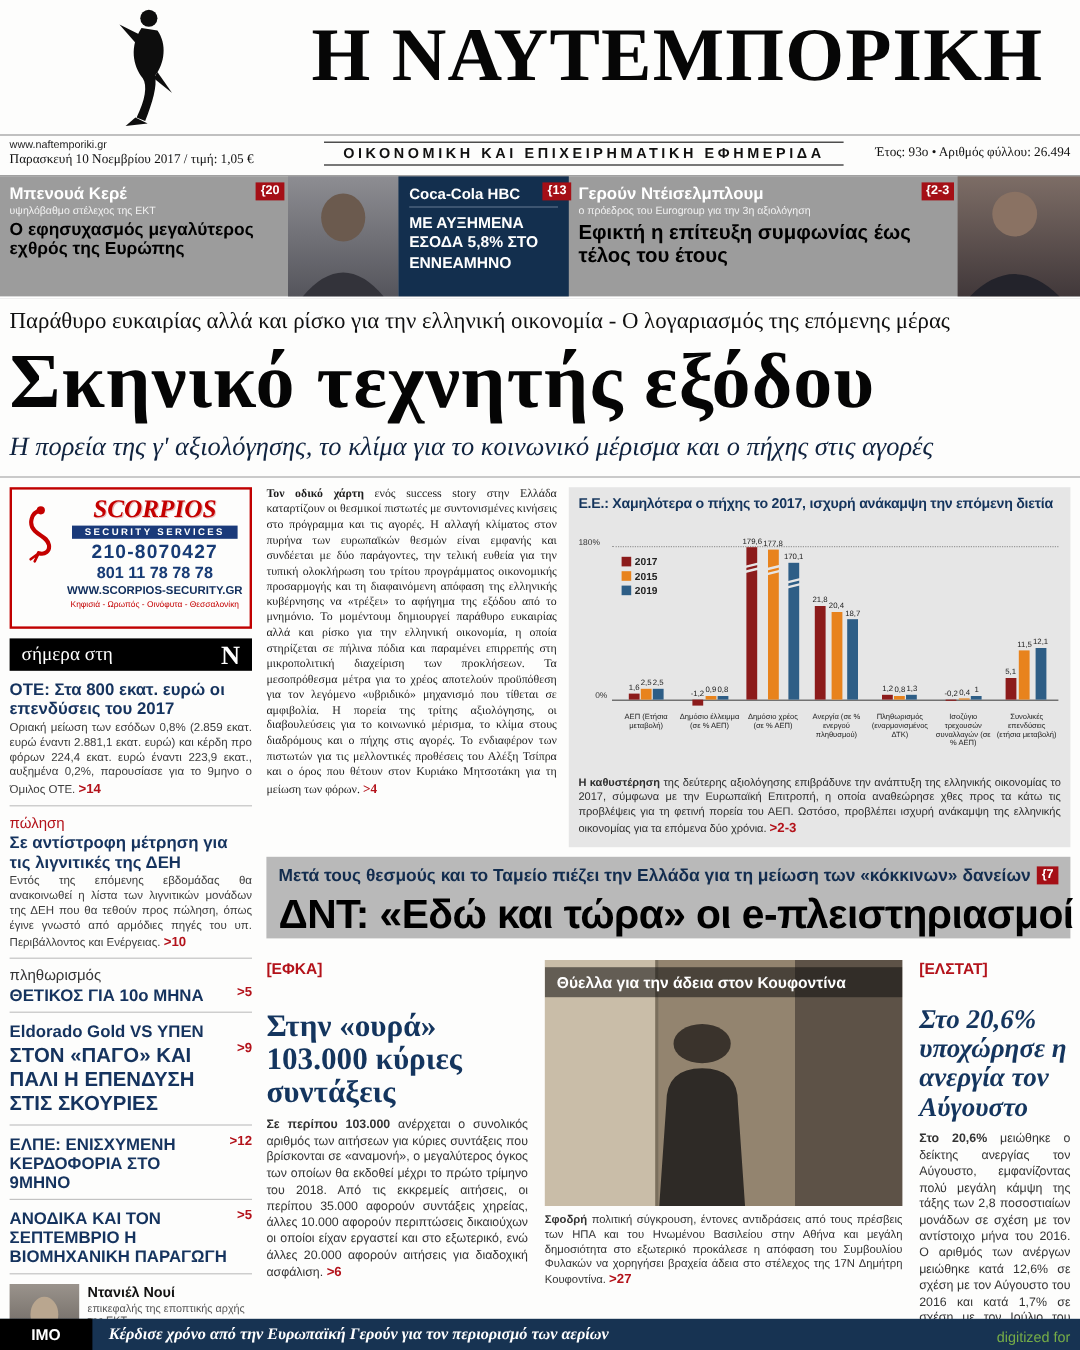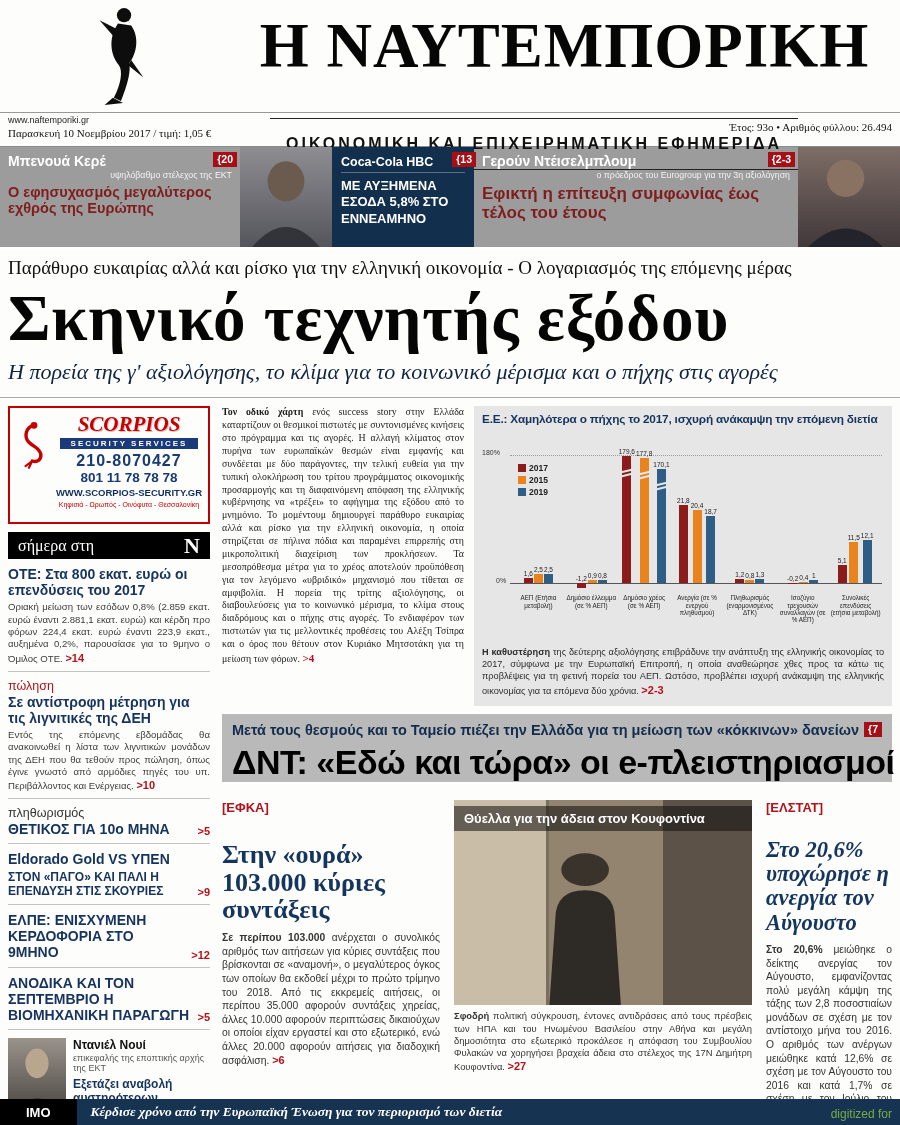--- a/index.html
+++ b/index.html
@@ -8,30 +8,30 @@
   
   .masthead{position:relative;height:146px;border-bottom:1px solid #8a8a8a;}
   .hermes{position:absolute;left:96px;top:4px;width:52px;height:102px;}
   .mast-title{position:absolute;left:235px;right:6px;top:10px;text-align:center;
       font-family:"Liberation Serif",serif;font-weight:bold;font-size:63px;letter-spacing:1px;color:#060606;white-space:nowrap;}
   .mast-info{position:absolute;left:0;right:0;top:112px;height:32px;border-top:1px solid #999;}
   .mast-left{position:absolute;left:8px;top:2px;font-size:9px;color:#222;}
   .mast-left .site{font-size:9px;}
   .mast-left .dateline{font-family:"Liberation Serif",serif;font-size:11px;margin-top:2px;color:#111;}
   .tagline{position:absolute;left:270px;top:5px;border-top:1px solid #222;border-bottom:1px solid #222;
-      padding:16px 16px;font-size:16px;letter-spacing:3px;color:#111;font-weight:bold;}
+      padding:2px 16px;font-size:12px;letter-spacing:3px;color:#111;font-weight:bold;}
   .issueline{position:absolute;right:8px;top:8px;font-family:"Liberation Serif",serif;font-size:11px;color:#111;}
   
   .strip{display:flex;height:100px;background:#9c9c9c;border-bottom:2px solid #fff;}
   .strip>div{box-sizing:border-box;}
   .t-cell{position:relative;padding:6px 8px;}
   .t1{width:240px;}
   .t-name{color:#fff;font-weight:bold;font-size:14px;}
-  .t-role{color:#f2f2f2;font-size:8.8px;margin:1px 0 4px;text-align:right;}
-  .t-head{color:#7f1d1d;font-weight:bold;font-size:14.5px;line-height:1.12;}
+  .t-role{color:#f2f2f2;font-size:8.8px;margin:1px 0 4px;}
+  .t-head{color:#000000;font-weight:bold;font-size:14.5px;line-height:1.12;}
   .t3{flex:1;}
   .t3 .t-head{font-size:17px;width:300px;}
   .badge{position:absolute;top:5px;right:3px;background:#a50f16;color:#fff;font-weight:bold;
       font-size:10.5px;padding:2px 4px;line-height:1;}
   .photo{position:relative;overflow:hidden;}
   .p1{width:92px;background:linear-gradient(180deg,#8d8d92 0%,#55555c 100%);}
   .p2{width:102px;background:linear-gradient(180deg,#7d6d66 0%,#41383a 100%);}
   .sil{position:absolute;bottom:0;left:0;width:100%;height:100%;}
   .t2{width:142px;background:#132f4e;color:#fff;padding:8px 9px;position:relative;}
   .t2-brand{font-weight:bold;font-size:12.5px;border-bottom:1px solid #5a7089;padding-bottom:3px;}
@@ -60,24 +60,24 @@
   
   .simera{background:#000;color:#fff;height:27px;display:flex;align-items:center;justify-content:space-between;
       padding:0 10px;margin-top:8px;}
   .simera-txt{font-family:"Liberation Serif",serif;font-size:16px;}
   .simera-n{font-family:"Liberation Serif",serif;font-weight:bold;font-size:22px;}
   
   .story{border-bottom:1px solid #c2c2c2;padding:7px 0 6px;overflow:hidden;}
   .s-label{color:#b3121a;font-size:12.5px;margin-bottom:1px;}
   .s-label.gray{color:#333;}
   .s-title{color:#15335e;font-weight:bold;font-size:14px;line-height:1.15;}
-  .s-sub{color:#15335e;font-weight:bold;font-size:12px;line-height:1.2;margin-top:2px;}
+  .s-sub{color:#15335e;font-weight:bold;font-size:17px;line-height:1.2;margin-top:2px;}
   .s-body{color:#3c3c3c;font-size:9.6px;line-height:1.28;text-align:justify;margin-top:3px;}
   .ref{color:#b3121a;font-weight:bold;font-size:11px;white-space:nowrap;}
-  .rowflex{display:flex;justify-content:space-between;align-items:flex-end;gap:4px;}
+  .rowflex{display:flex;justify-content:space-between;align-items:flex-start;gap:4px;}
   .nouy{display:flex;gap:7px;padding:8px 0 4px;}
   .nouy-photo{width:58px;height:74px;flex:none;background:linear-gradient(180deg,#9a938c,#4c4742);position:relative;overflow:hidden;}
   .nouy-name{font-weight:bold;font-size:12px;color:#111;}
   .nouy-role{font-size:9px;color:#555;margin:1px 0 4px;}
   .nouy-title{color:#15335e;font-weight:bold;font-size:12px;line-height:1.18;}
   
   .row1{display:flex;}
   .article{width:252px;flex:none;height:300px;overflow:hidden;padding-right:10px;box-sizing:border-box;
       font-family:"Liberation Serif",serif;font-size:9.9px;line-height:1.3;text-align:justify;color:#1d1d1d;}
   .chartpanel{flex:1;min-width:0;background:#e6e6e6;padding:6px 8px;box-sizing:border-box;}
@@ -475,18 +475,18 @@
             <span class="b">Στο 20,6%</span><span> μειώθηκε ο δείκτης ανεργίας τον Αύγουστο, εμφανίζοντας πολύ μεγάλη κάμψη της τάξης των 2,8 ποσοστιαίων μονάδων σε σχέση με τον αντίστοιχο μήνα του 2016. Ο αριθμός των ανέργων μειώθηκε κατά 12,6% σε σχέση με τον Αύγουστο του 2016 και κατά 1,7% σε σχέση με τον Ιούλιο του 2017. </span>
           </div>
         </div>
 
       </div>
     </div>
   </div>
 
   <footer class="imobar">
     <div class="imo-label">ΙΜΟ</div>
-    <div class="imo-text">Κέρδισε χρόνο από την Ευρωπαϊκή Ένωση για τον περιορισμό των διετία</div>
+    <div class="imo-text">Κέρδισε χρόνο από την Ευρωπαϊκή Γερούν για τον περιορισμό των αερίων</div>
   </footer>
 
   <div class="watermark">digitized for</div>
 
 </div>
 
 </body></html>

